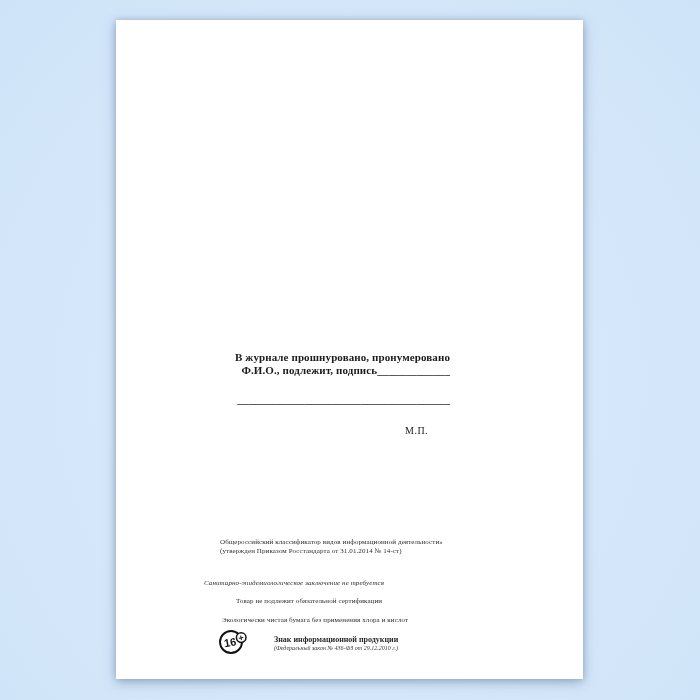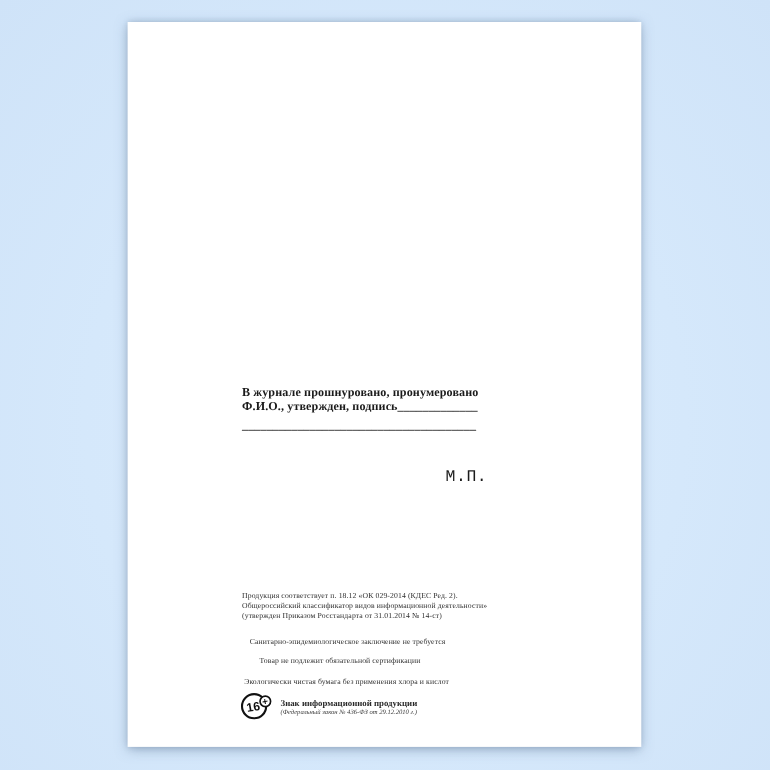--- a/index.html
+++ b/index.html
@@ -30,57 +30,57 @@
     position: absolute;
     left: 104px;
     top: 331px;
     width: 230px;
     font-weight: bold;
     font-size: 11px;
     line-height: 12.6px;
     color: #1b1b1b;
     white-space: nowrap;
     letter-spacing: 0.1px;
+    text-align: right;
   }
   .binding-block .sig-row {
-    margin-top: 5px;
+    margin-top: 17px;
   }
   .stamp {
     position: absolute;
     left: 289px;
     top: 405px;
-    font-size: 15px;
+    font-size: 10px;
     color: #1b1b1b;
     letter-spacing: 0.5px;
-    font-family: Liberation Mono, monospace;
   }
   
   .fineprint {
     position: absolute;
     color: #2e2e2e;
     font-size: 7px;
     line-height: 9.2px;
     white-space: nowrap;
     letter-spacing: 0.1px;
   }
   .prod-block   { left: 104px; top: 518px; }
   .prod-block .it { }
-  .sanitary-note { left: 111px; top: 559px; }
+  .sanitary-note { left: 88px; top: 559px; font-style: italic; }
   .cert-note     { left: 120px; top: 577px; }
   .eco-note      { left: 106px; top: 596px; }
   .agemark {
     position: absolute;
     left: 102px;
     top: 608px;
     display: flex;
     align-items: flex-start;
     gap: 7px;
   }
   .agemark .badge-svg { display: block; }
-  .agemark .txtcol { padding-top: 7px; }
+  .agemark .txtcol { padding-top: 7px; margin-left: 19px; }
   .agemark .title {
     font-size: 8px;
     font-weight: bold;
     line-height: 9px;
     color: #2a2a2a;
     white-space: nowrap;
   }
   .agemark .law {
     font-size: 6px;
     font-style: italic;
@@ -90,28 +90,27 @@
   }
 </style>
 </head>
 <body>
 
 <div class="backdrop">
   <div class="sheet">
 
     <div class="binding-block">
       <div>В журнале прошнуровано, пронумеровано</div>
-      <div>Ф.И.О., утвержден, подпись_____________</div>
+      <div>Ф.И.О., подлежит, подпись_____________</div>
       <div class="sig-row">______________________________________</div>
     </div>
 
     <div class="stamp">М.П.</div>
 
     <div class="fineprint prod-block">
-      <div>Продукция соответствует п. 18.12 «ОК 029-2014 (КДЕС Ред. 2).</div>
       <div>Общероссийский классификатор видов информационной деятельности»</div>
       <div class="it">(утвержден Приказом Росстандарта от 31.01.2014 № 14-ст)</div>
     </div>
 
     <div class="fineprint sanitary-note">Санитарно-эпидемиологическое заключение не требуется</div>
     <div class="fineprint cert-note">Товар не подлежит обязательной сертификации</div>
     <div class="fineprint eco-note">Экологически чистая бумага без применения хлора и кислот</div>
 
     <div class="agemark">
       <svg class="badge-svg" width="30" height="28" viewBox="0 0 30 28">

